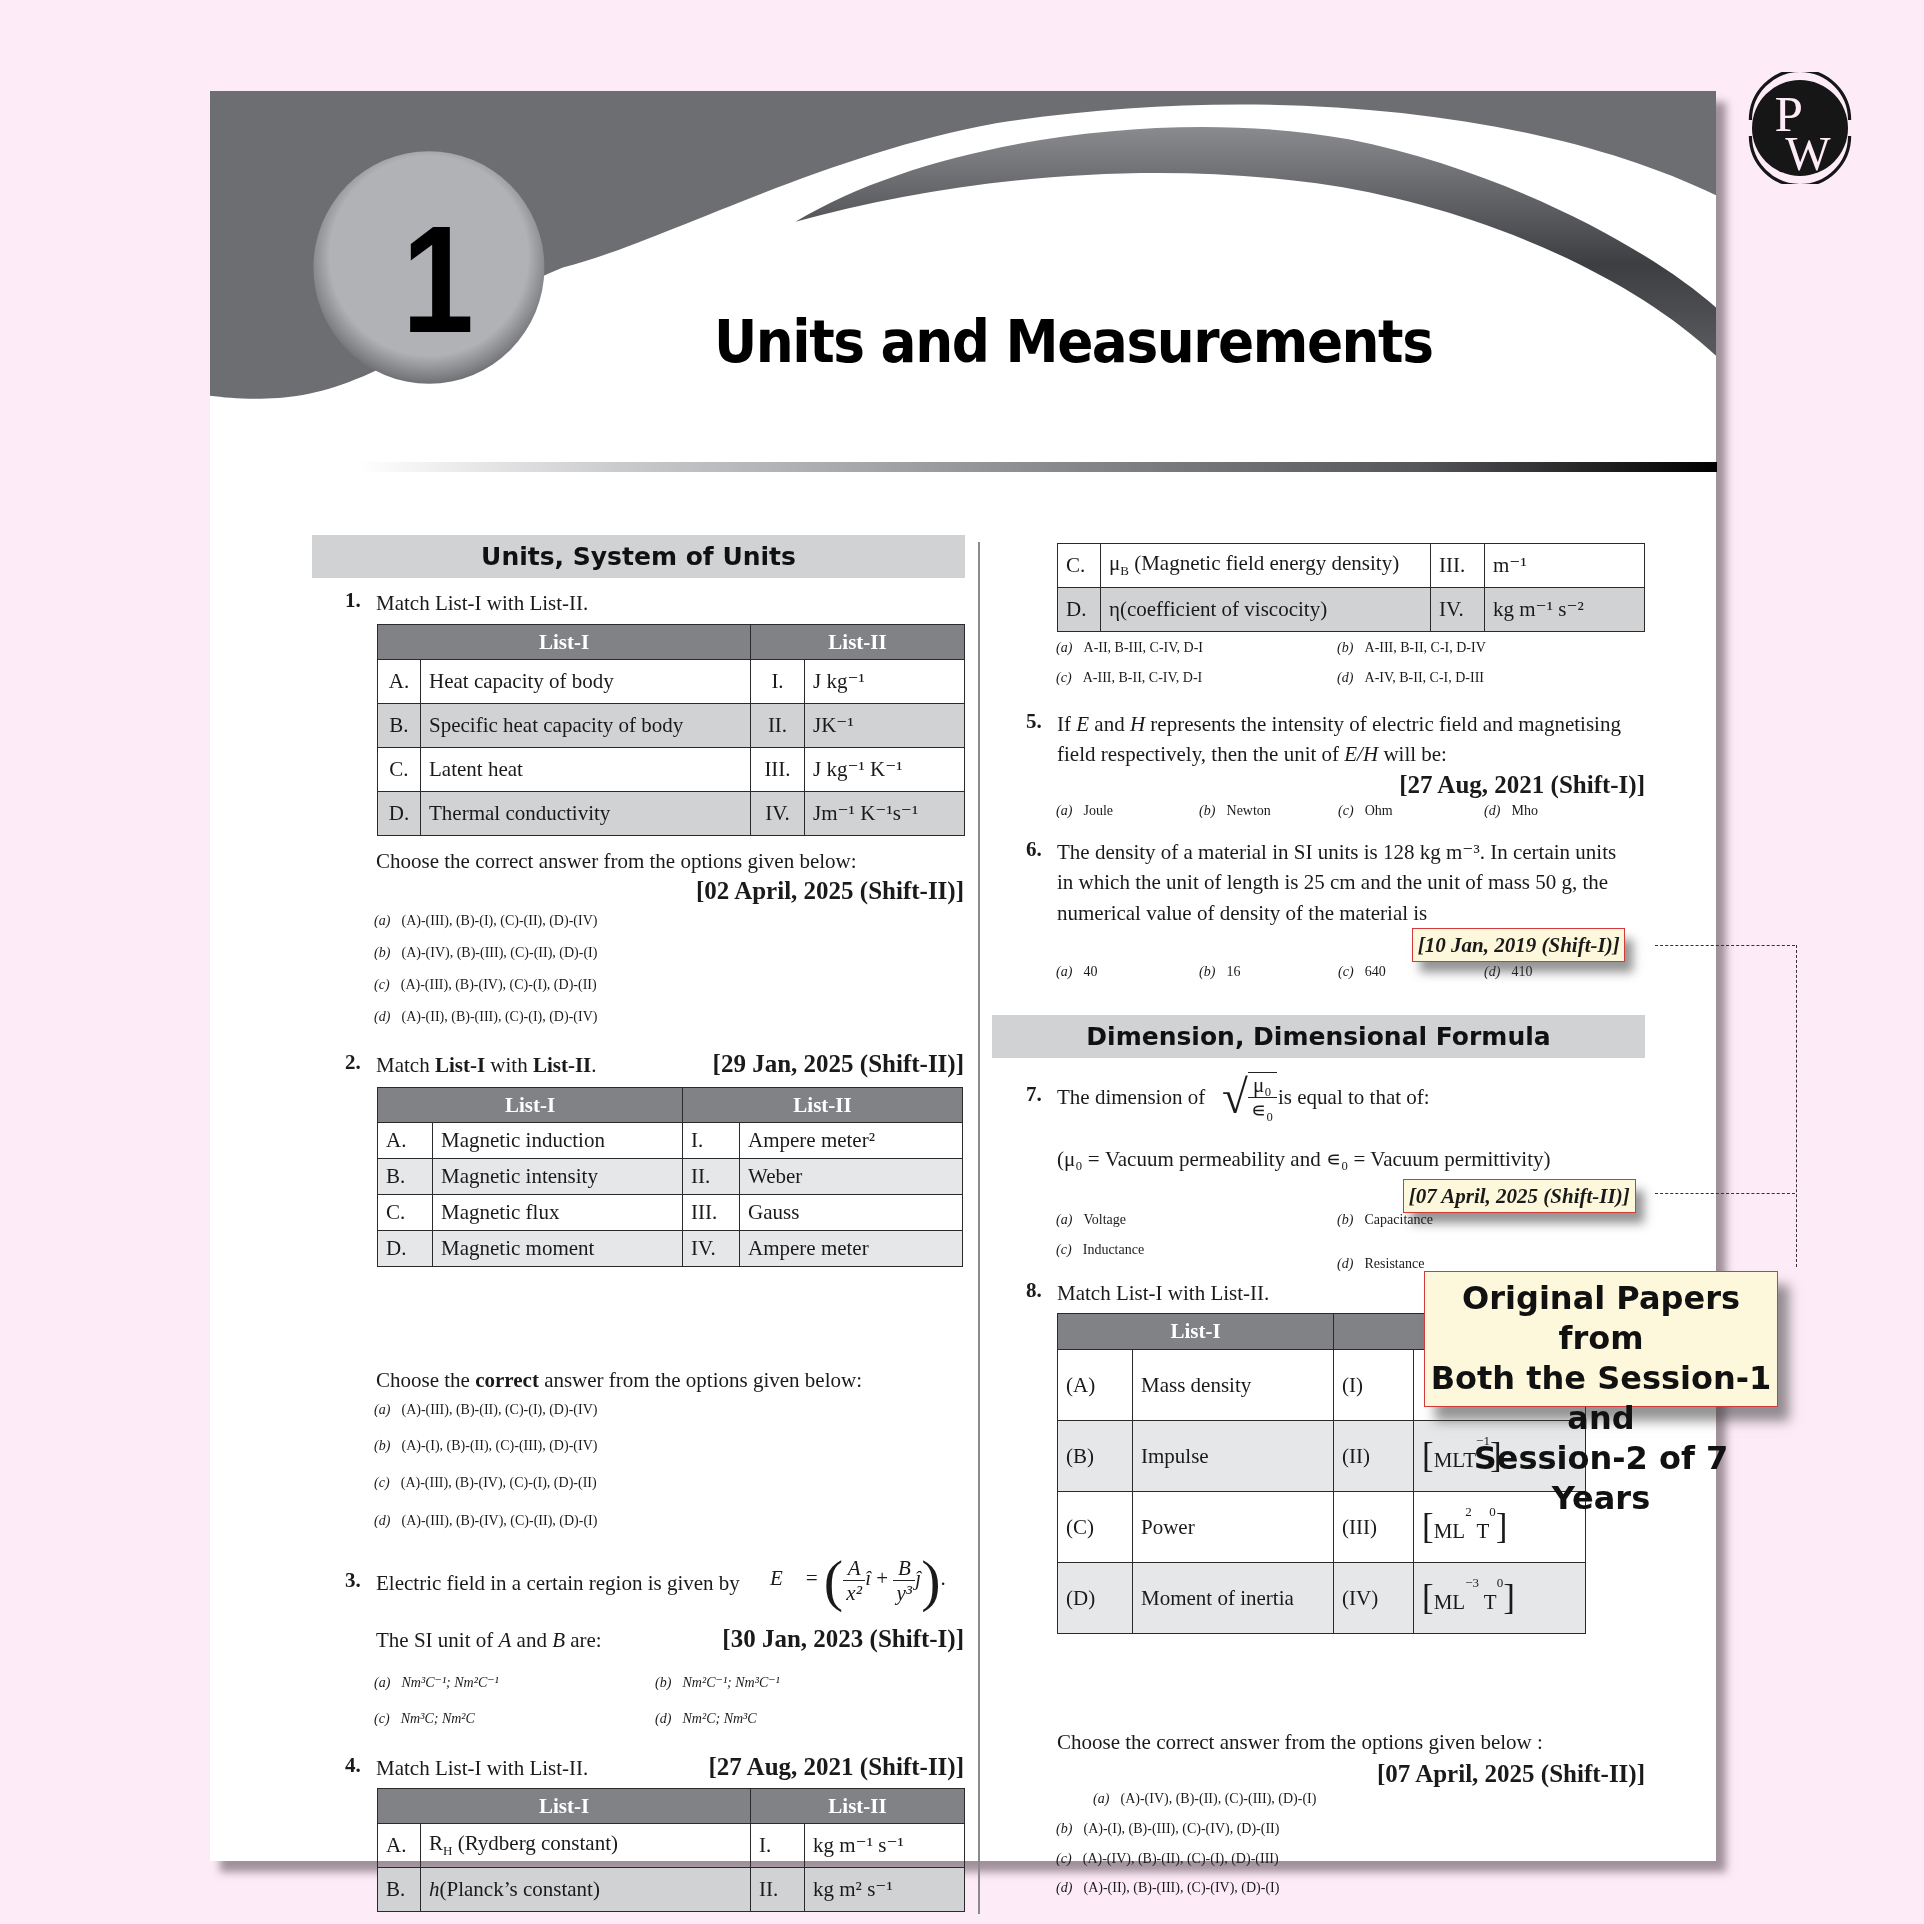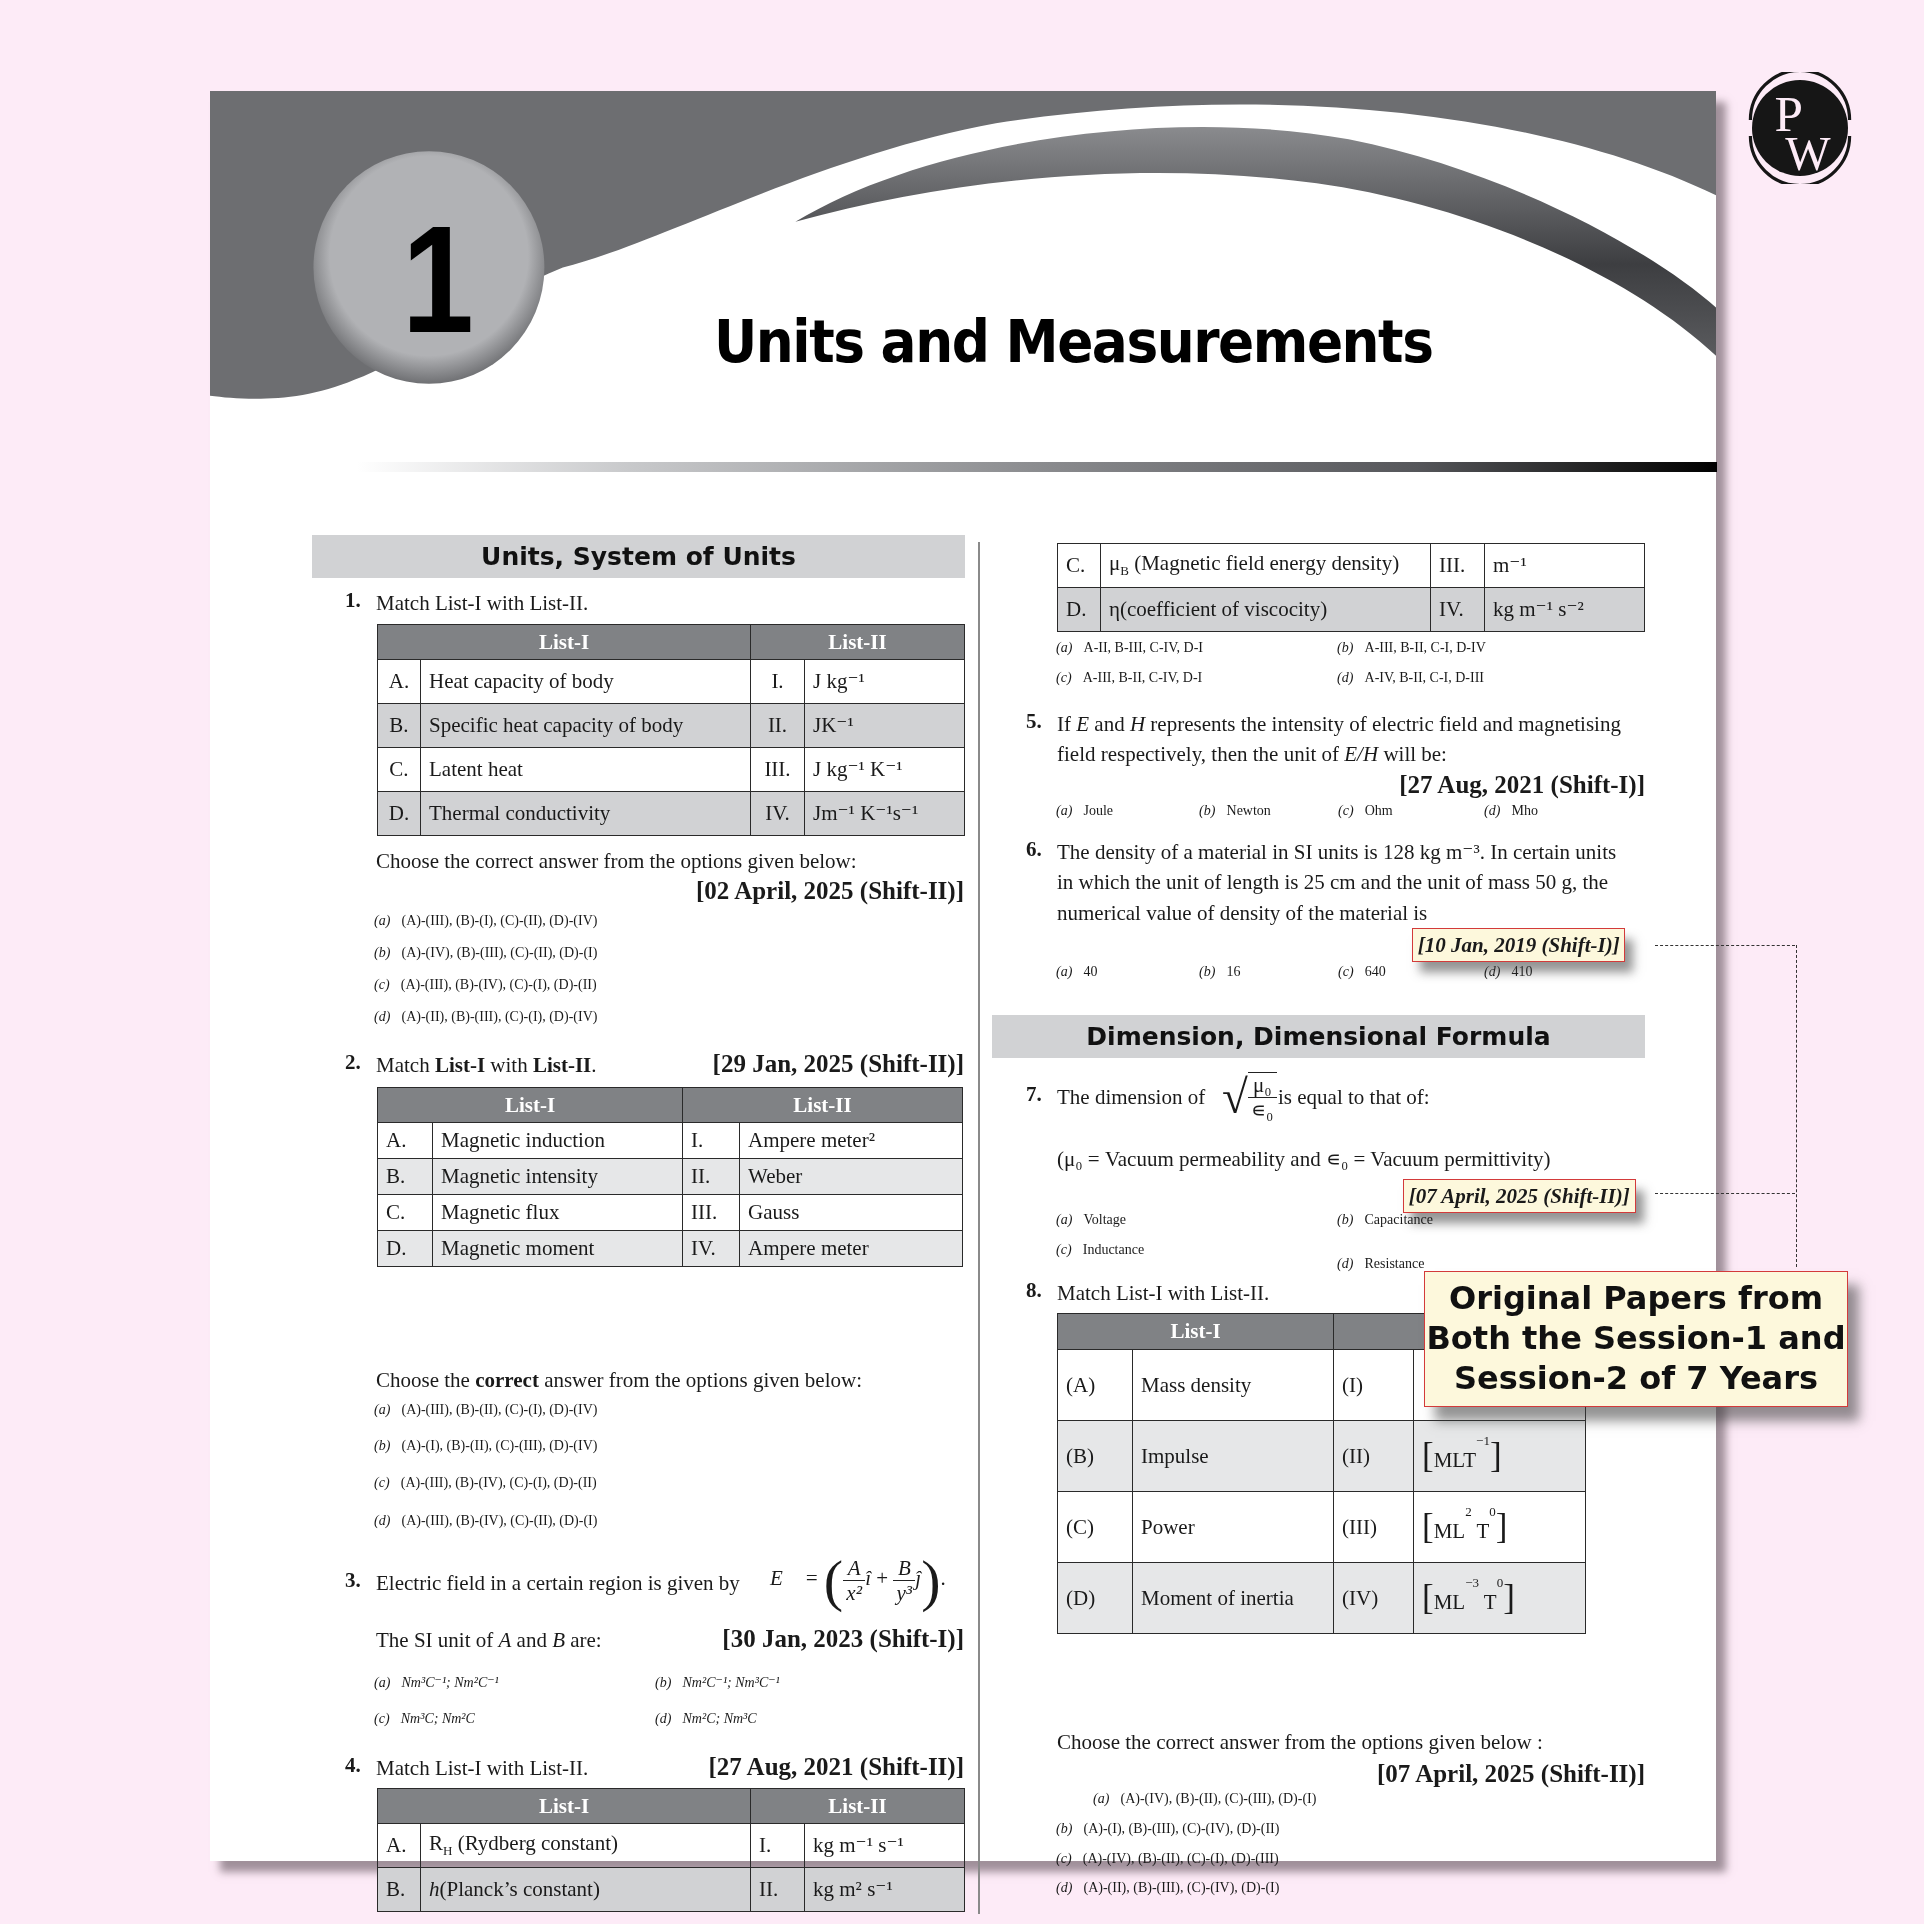--- a/index.html
+++ b/index.html
@@ -301,21 +301,21 @@
   <div class="opt" style="left:846px; top:1700px;margin-left:37px;"><i>(a)</i><span>(A)-(IV), (B)-(II), (C)-(III), (D)-(I)</span></div>
   <div class="opt" style="left:846px; top:1730px;"><i>(b)</i><span>(A)-(I), (B)-(III), (C)-(IV), (D)-(II)</span></div>
   <div class="opt" style="left:846px; top:1760px;"><i>(c)</i><span>(A)-(IV), (B)-(II), (C)-(I), (D)-(III)</span></div>
   <div class="opt" style="left:846px; top:1789px;"><i>(d)</i><span>(A)-(II), (B)-(III), (C)-(IV), (D)-(I)</span></div>
 </div>
 
 <div class="dash" style="left:1655px; top:945px; width:140px; border-top-width:1.6px;"></div>
 <div class="dash" style="left:1655px; top:1193px; width:140px; border-top-width:1.6px;"></div>
 <div class="dash" style="left:1796px; top:945px; height:322px; border-left-width:1.6px;"></div>
 
-<div class="big-callout" style="left:1424px; top:1271px; width:424px; height:136px; padding-top:6.4px; box-sizing:border-box;">
+<div class="big-callout" style="left:1424px; top:1271px; width:354px; height:136px; padding-top:6.4px; box-sizing:border-box;">
   <div>Original Papers from</div>
   <div>Both the Session-1 and</div>
   <div>Session-2 of 7 Years</div>
 </div>
 
 <svg class="logo" viewBox="0 0 140 140">
   <circle cx="70" cy="70" r="60" fill="#161616"></circle>
   <path d="M8,60 A62,62 0 0 1 132,60" fill="none" stroke="#161616" stroke-width="4"></path>
   <path d="M8,80 A62,62 0 0 0 132,80" fill="none" stroke="#161616" stroke-width="4"></path>
   <rect x="4" y="58" width="132" height="24" fill="none"></rect>

